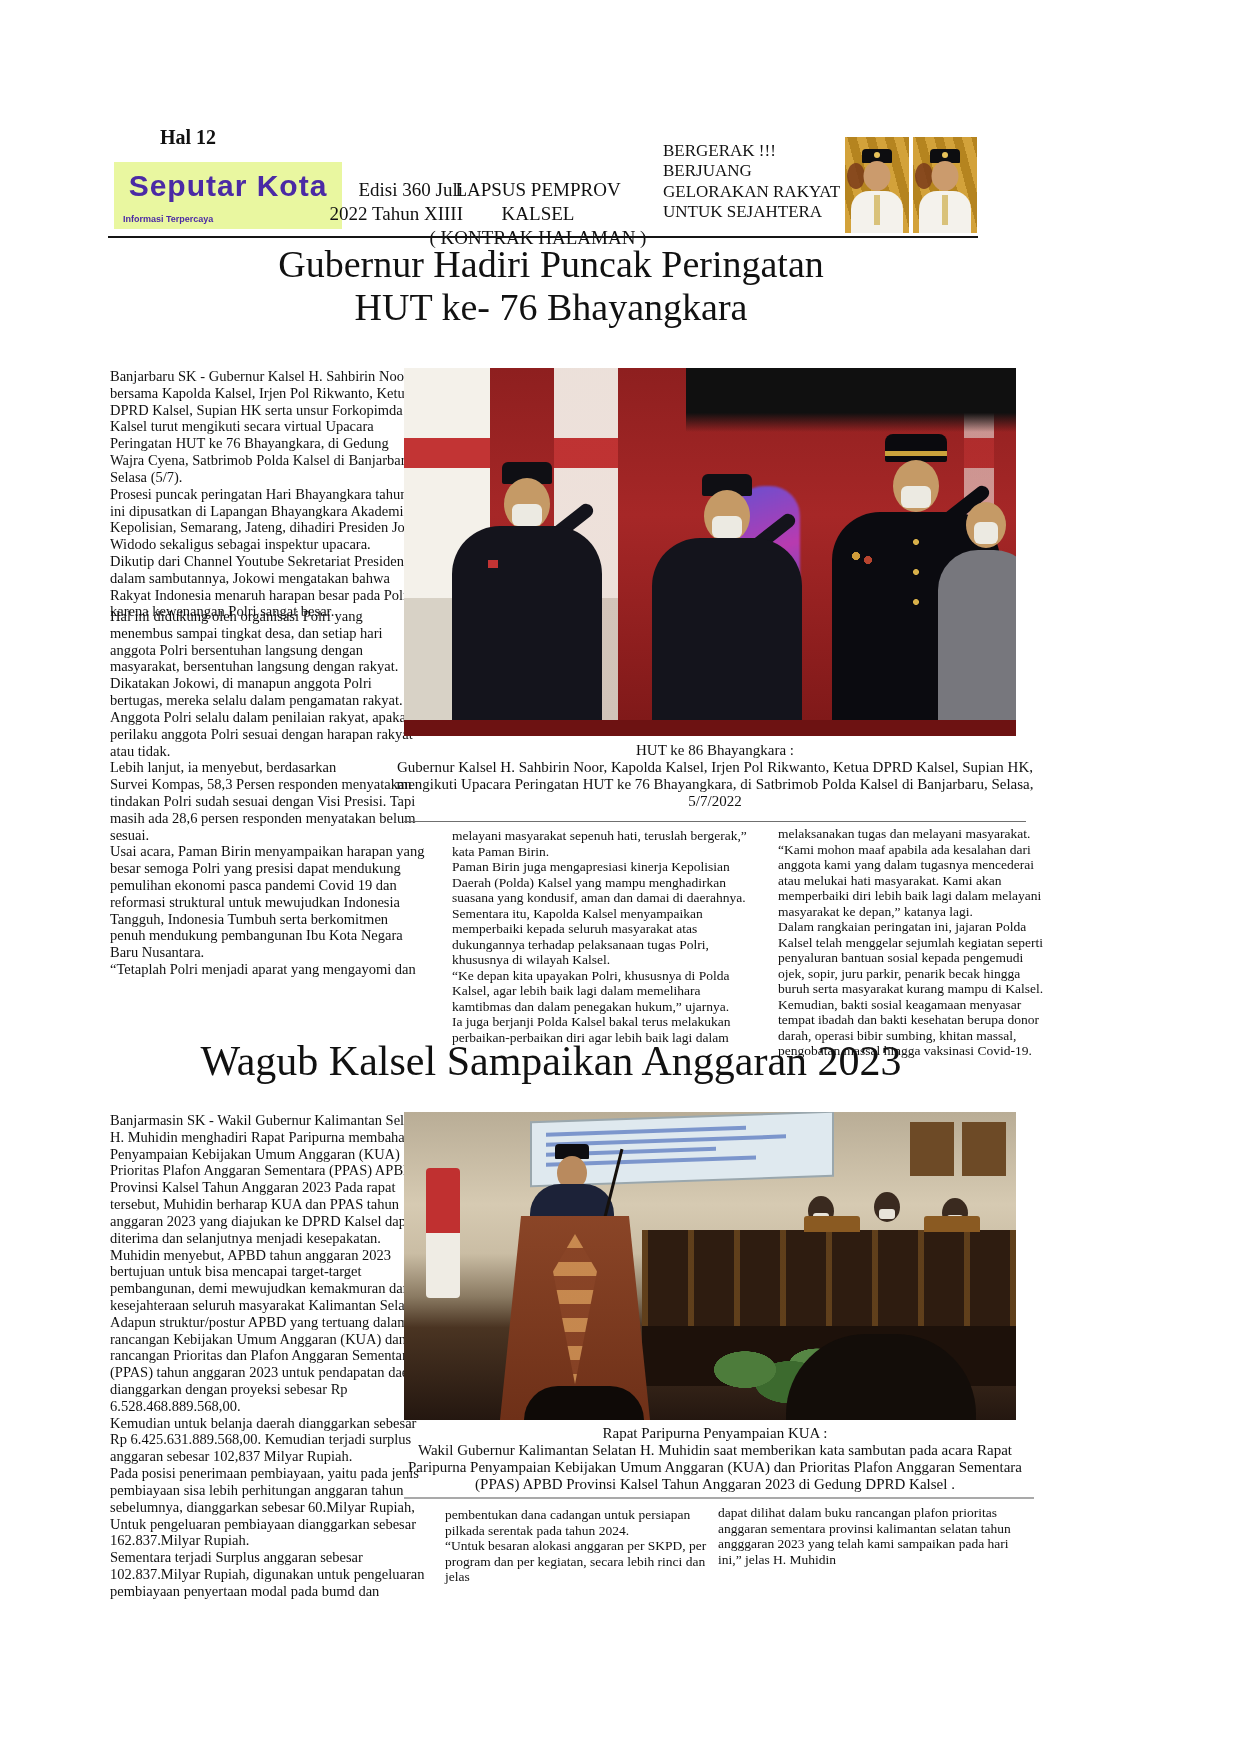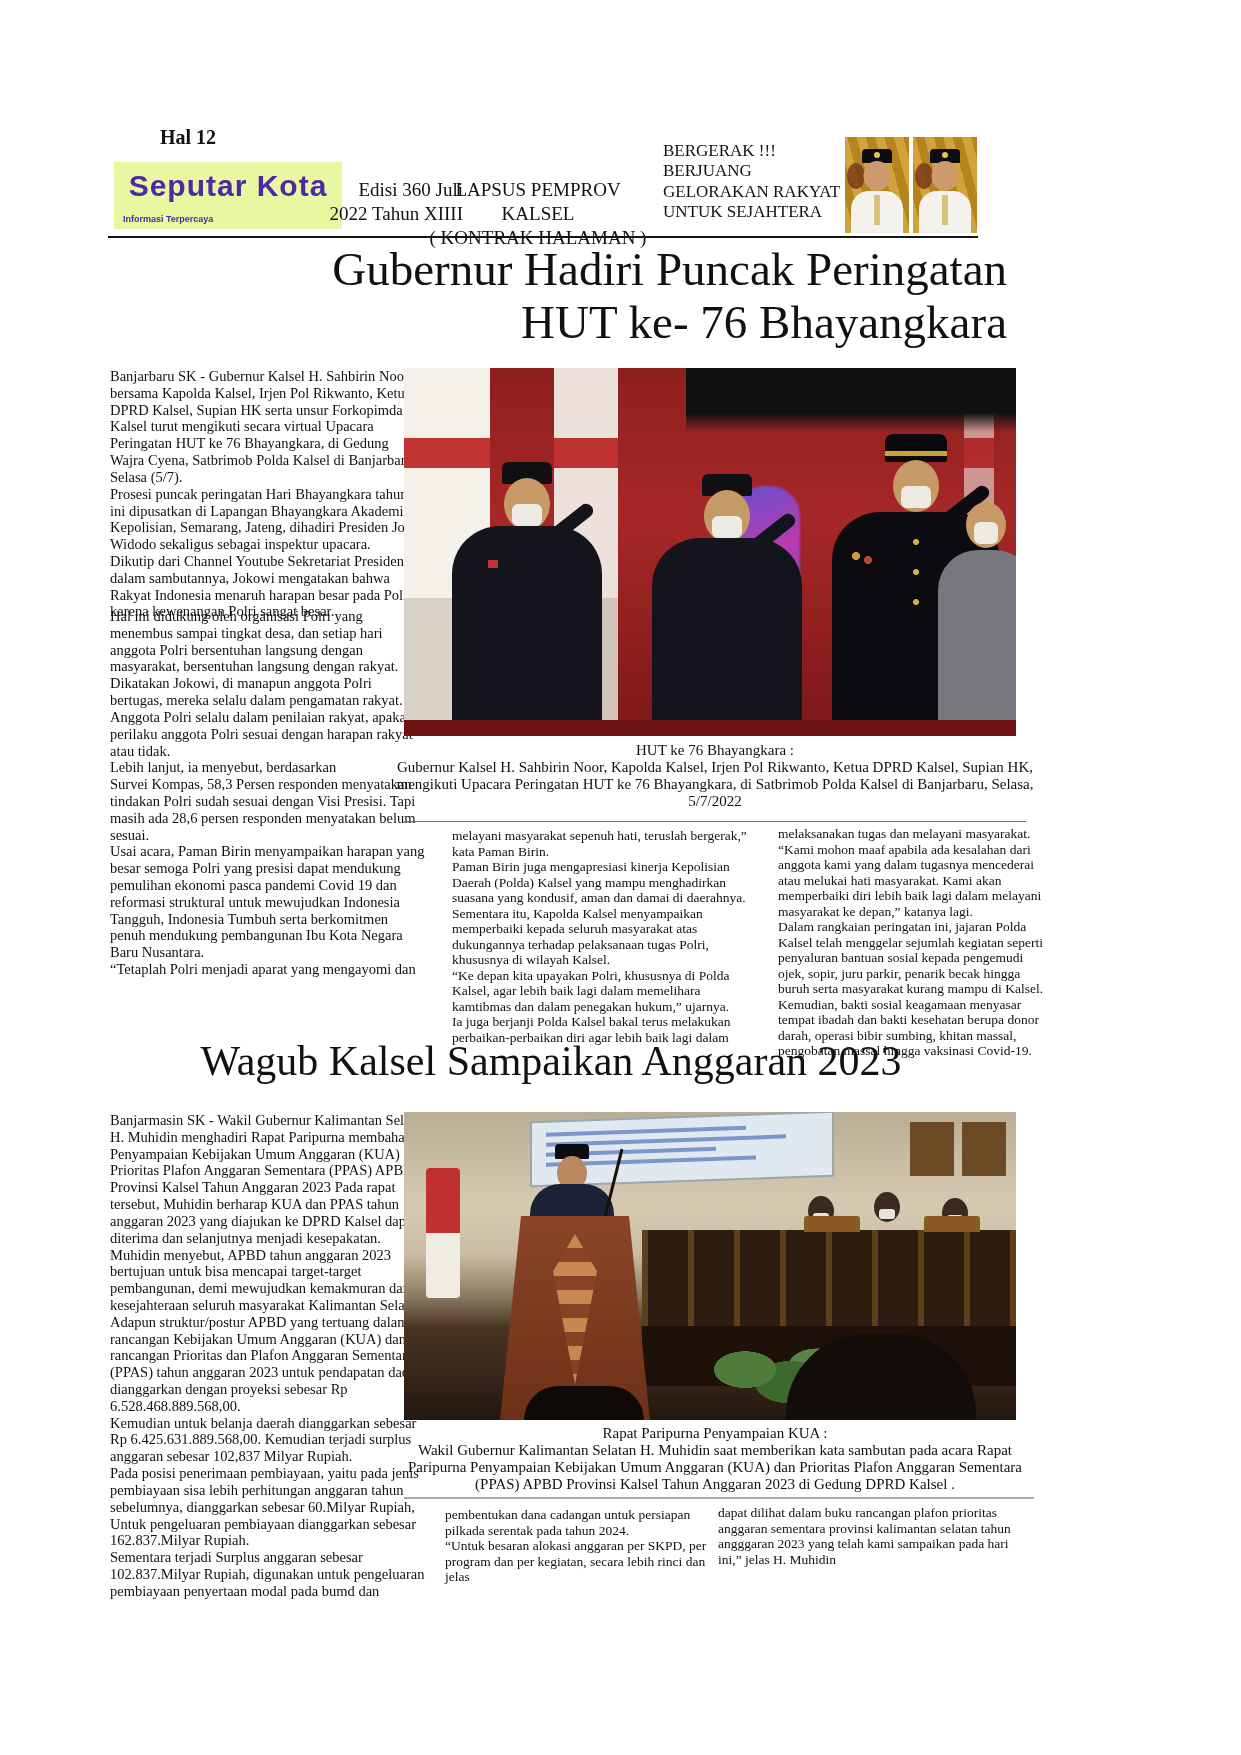--- a/index.html
+++ b/index.html
@@ -26,21 +26,21 @@
   .mini-peci:after{content:"";position:absolute;left:50%;top:3px;width:6px;height:6px;margin-left:-3px;
       border-radius:50%;background:#e7c25a;}
   .mini-face{position:absolute;top:24px;left:50%;transform:translateX(-50%);width:27px;height:30px;
       border-radius:50%;background:#cb9b6d;}
   .mini-body{position:absolute;bottom:0;left:50%;transform:translateX(-50%);width:52px;height:42px;
       background:#f4f2ec;border-radius:18px 18px 0 0;}
   .mini-body:after{content:"";position:absolute;left:50%;top:4px;width:6px;height:30px;margin-left:-3px;background:#d9c27a;}
   .header-rule{left:108px;top:236px;width:870px;height:2px;background:#151515;}
 
   
-  .headline1{left:95px;top:243px;width:912px;text-align:right;font-size:47px;line-height:1.12;font-family:Liberation Serif, serif;}
+  .headline1{left:95px;top:243px;width:912px;text-align:center;font-size:38px;line-height:1.12;font-family:Liberation Serif, serif;}
   .headline2{left:95px;top:1038px;width:912px;text-align:center;font-size:42px;line-height:1.1;}
 
   
   .col p{margin:0;}
   .body-col{font-size:14.5px;line-height:1.16;}
   .small-col{font-size:13.5px;line-height:1.15;}
   .a1-left{left:110px;top:368px;width:316px;}
   .a1-left-b{left:110px;top:608px;width:316px;}
   .a1-mid{left:452px;top:828px;width:300px;}
   .a1-right{left:778px;top:826px;width:270px;}
@@ -225,21 +225,21 @@
     <div class="fig figD">
       <div class="face">
           <div class="mask"></div>
         </div>
       <div class="torso"></div>
     </div>
     <div class="p1-carpet"></div>
   </div>
 
   <div class="abs caption cap1">
-    <div>HUT ke 76 Bhayangkara :</div>
+    <div>HUT ke 86 Bhayangkara :</div>
     <div>Gubernur Kalsel H. Sahbirin Noor, Kapolda Kalsel, Irjen Pol Rikwanto, Ketua DPRD Kalsel, Supian HK, mengikuti Upacara Peringatan HUT ke 76 Bhayangkara, di Satbrimob Polda Kalsel di Banjarbaru, Selasa, 5/7/2022</div>
   </div>
 
   <div class="abs rule1"></div>
 
   <div class="abs col small-col a1-mid">
       <p>melayani masyarakat sepenuh hati, teruslah bergerak,” kata Paman Birin.</p>
       <p>Paman Birin juga mengapresiasi kinerja Kepolisian Daerah (Polda) Kalsel yang mampu menghadirkan suasana yang kondusif, aman dan damai di daerahnya.</p>
       <p>Sementara itu, Kapolda Kalsel menyampaikan memperbaiki kepada seluruh masyarakat atas dukungannya terhadap pelaksanaan tugas Polri, khususnya di wilayah Kalsel.</p>
       <p>“Ke depan kita upayakan Polri, khususnya di Polda Kalsel, agar lebih baik lagi dalam memelihara kamtibmas dan dalam penegakan hukum,” ujarnya.</p>

